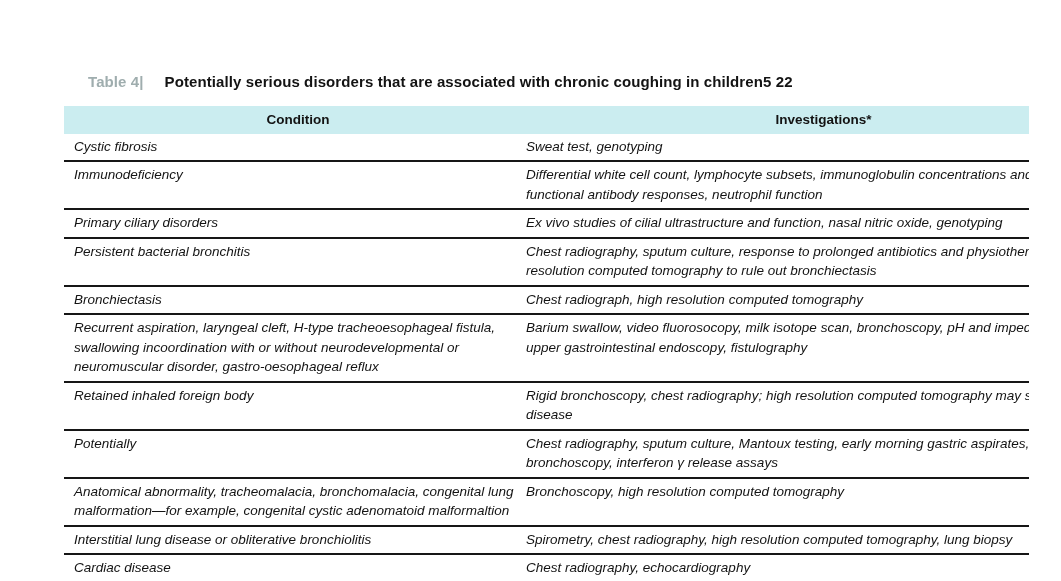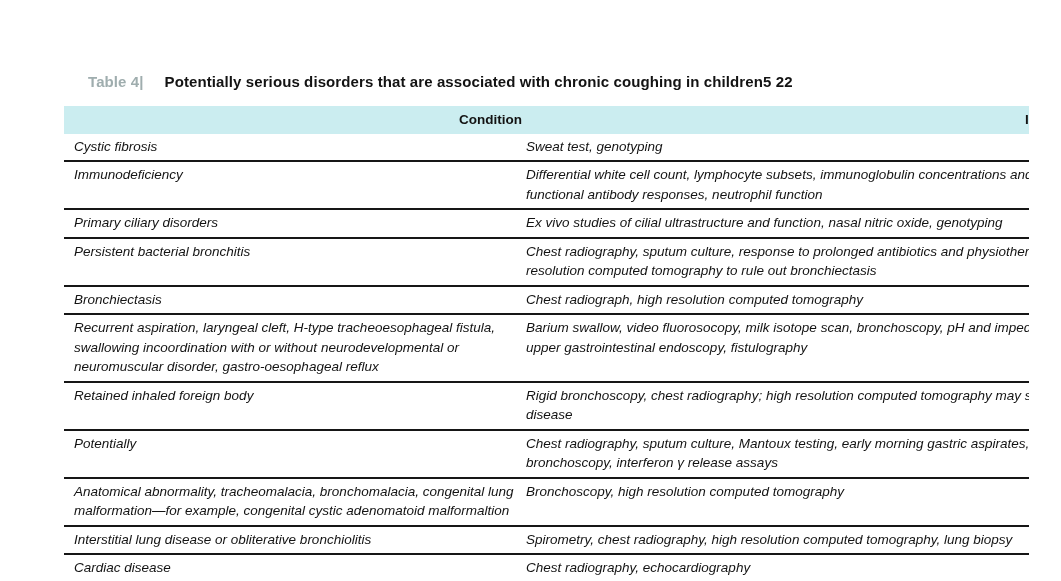--- a/index.html
+++ b/index.html
@@ -43,21 +43,21 @@
     left:0;
     top:42px;
     width:1061px;
     border-collapse:collapse;
     table-layout:fixed;
     font-size:13.5px;
     line-height:19.5px;
   }
   table.data thead th{
     background:var(--header-bg);
-    text-align:right;
+    text-align:center;
     font-weight:bold;
     padding:4px 4px 4px 0;
     vertical-align:middle;
   }
   table.data thead th.col-condition{padding-left:10px;}
   table.data tbody td{
     vertical-align:top;
     border-bottom:2px solid var(--row-border);
     padding:3px 4px 4px 0;
     font-style:italic;

